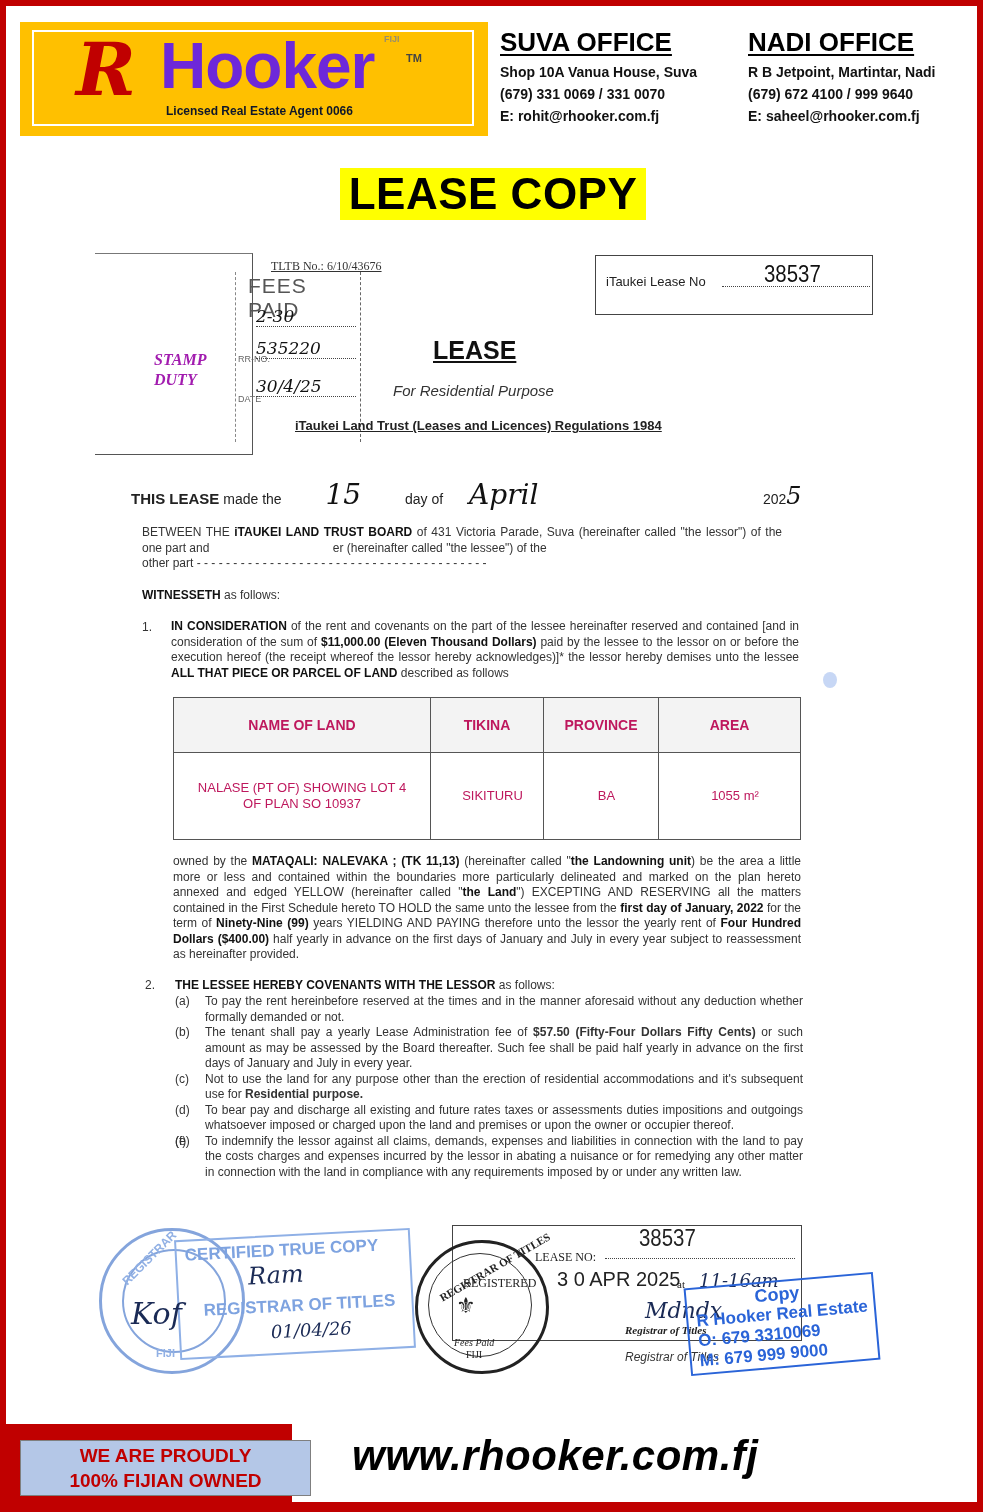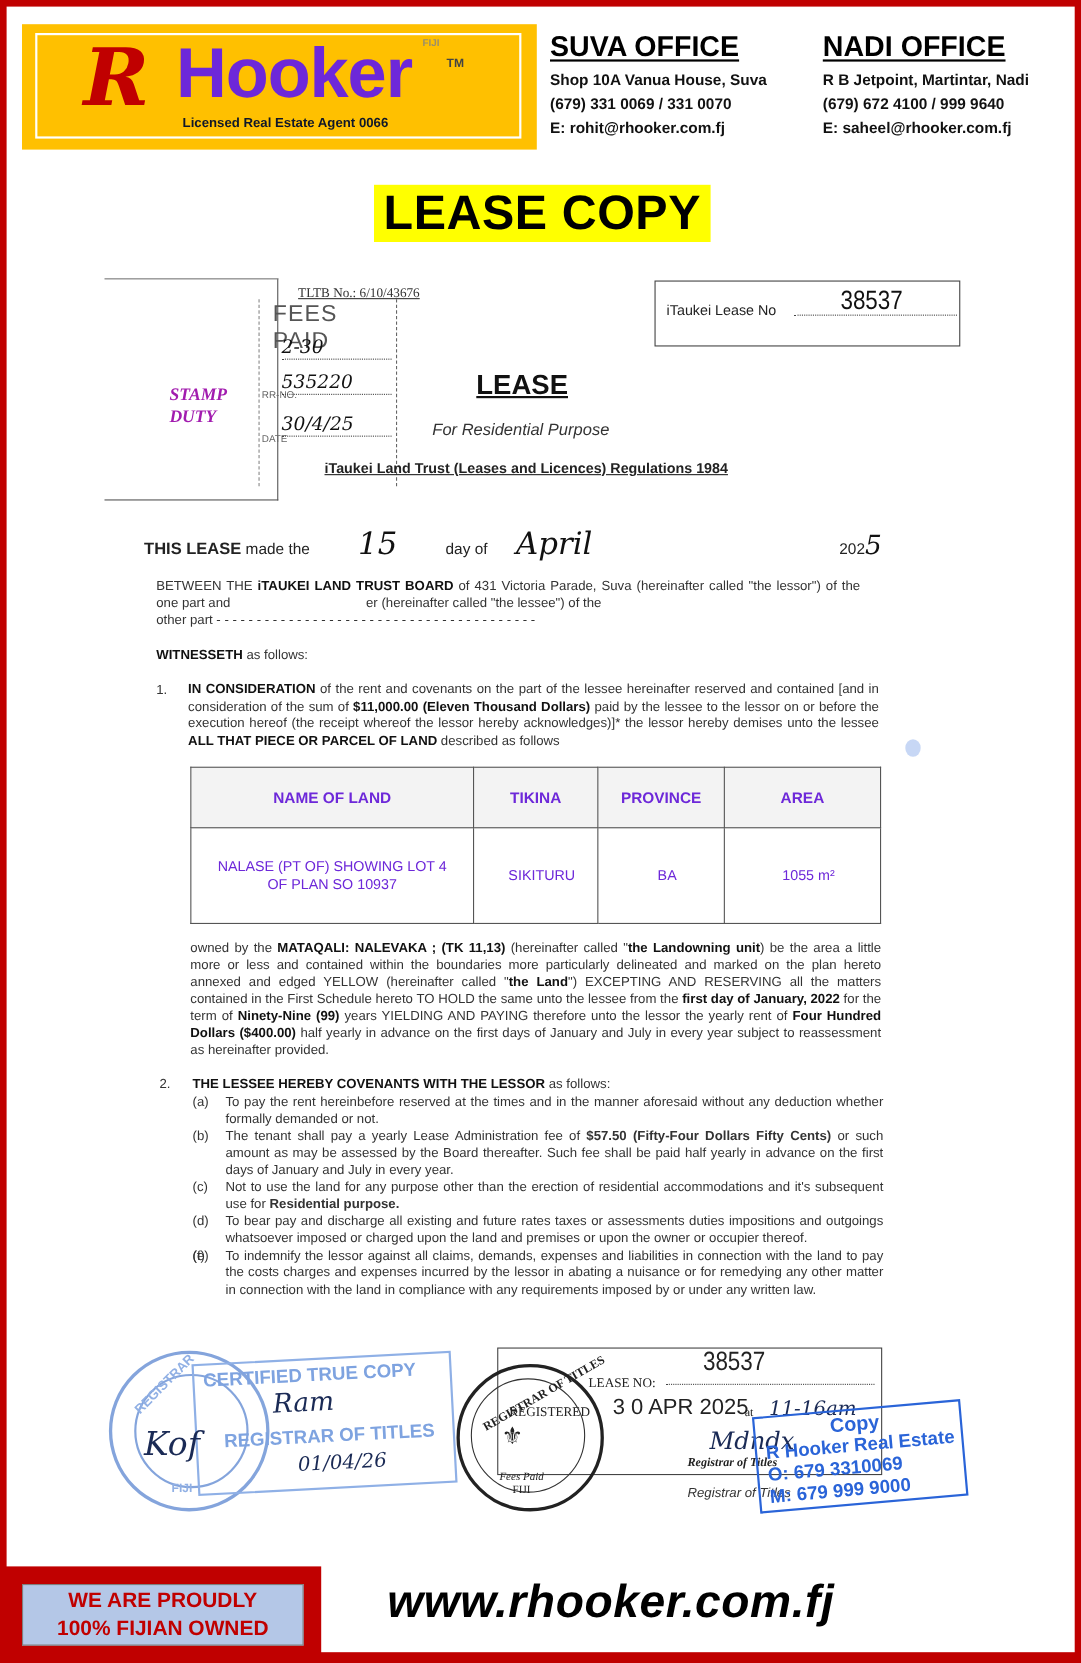--- a/index.html
+++ b/index.html
@@ -50,21 +50,21 @@
   .lease-reg { position:absolute; left:200px; top:168px; font-size:13px; font-weight:bold; text-decoration:underline; color:#222; }
 
   .made-line { position:absolute; left:36px; top:228px; width:690px; font-size:14px; color:#222; }
   .made-line b { font-size:15px; }
   .hand { font-family:"DejaVu Serif", serif; font-style:italic; font-size:28px; color:#111; }
 
   .body-text { position:absolute; font-size:12px; line-height:15.5px; color:#333; text-align:justify; }
   .body-text b { color:#111; }
   .num { position:absolute; font-size:12px; color:#333; }
 
-  table.land { position:absolute; left:78px; top:447px; width:628px; border-collapse:collapse; font-size:13px; color:#6d28d9; }
+  table.land { position:absolute; left:78px; top:447px; width:628px; border-collapse:collapse; font-size:13px; color:#be185d; }
   table.land td, table.land th { border:1px solid #555; text-align:center; }
   table.land th { height:52px; font-weight:bold; background:#f3f3f3; font-size:14px; }
   table.land td { height:84px; font-size:13px; line-height:16px;padding-left:12px; }
 
   .sub-list { position:absolute; left:80px; font-size:12px; line-height:15.5px; color:#333; width:628px; }
   .sub-item { position:relative; padding-left:30px; text-align:justify; }
   .sub-item .lt { position:absolute; left:0; top:0; }
 
   
   .cert-stamp { position:absolute; left:0; top:976px; width:320px; height:150px; }
@@ -77,21 +77,21 @@
   .reg-box { position:absolute; left:357px; top:975px; width:348px; height:114px; border:1px solid #444; }
   .reg-seal { position:absolute; left:320px; top:990px; width:128px; height:128px; border:3px solid #222; border-radius:50%; }
   .reg-seal-inner { position:absolute; left:10px; top:10px; width:102px; height:102px; border:1.5px solid #333; border-radius:50%; }
   .reg-text { position:absolute; font-family:"Liberation Serif", serif; color:#222; white-space:nowrap; }
   .copy-stamp { position:absolute; left:592px; top:1030px; width:186px; height:84px; border:2px solid #2a64d8; transform:rotate(-5deg); color:#2a64d8; font-weight:bold; }
   .copy-stamp div { position:absolute; white-space:nowrap; }
   .blue-smudge { position:absolute; left:823px; top:672px; width:14px; height:16px; border-radius:50%; background:#b9cdf2; opacity:0.8; }
 
   
   .footer-red { position:absolute; left:0; top:1424px; width:292px; height:88px; background:#c00000; }
-  .footer-badge { position:absolute; left:20px; top:1440px; width:256px; height:56px; background:#b4c7e7; border:1px solid #7f7f7f;
+  .footer-badge { position:absolute; left:20px; top:1440px; width:291px; height:56px; background:#b4c7e7; border:1px solid #7f7f7f;
                   color:#c00000; font-weight:bold; font-size:19px; line-height:25px; text-align:center; padding-top:2px; box-sizing:border-box; }
   .footer-url { position:absolute; left:352px; top:1432px; font-size:42px; font-weight:bold; font-style:italic; color:#000; letter-spacing:0.5px; }
 </style>
 </head>
 <body>
 
 <div class="frame-top"></div>
 <div class="frame-left"></div>
 <div class="frame-right"></div>
 <div class="frame-bottom"></div>

